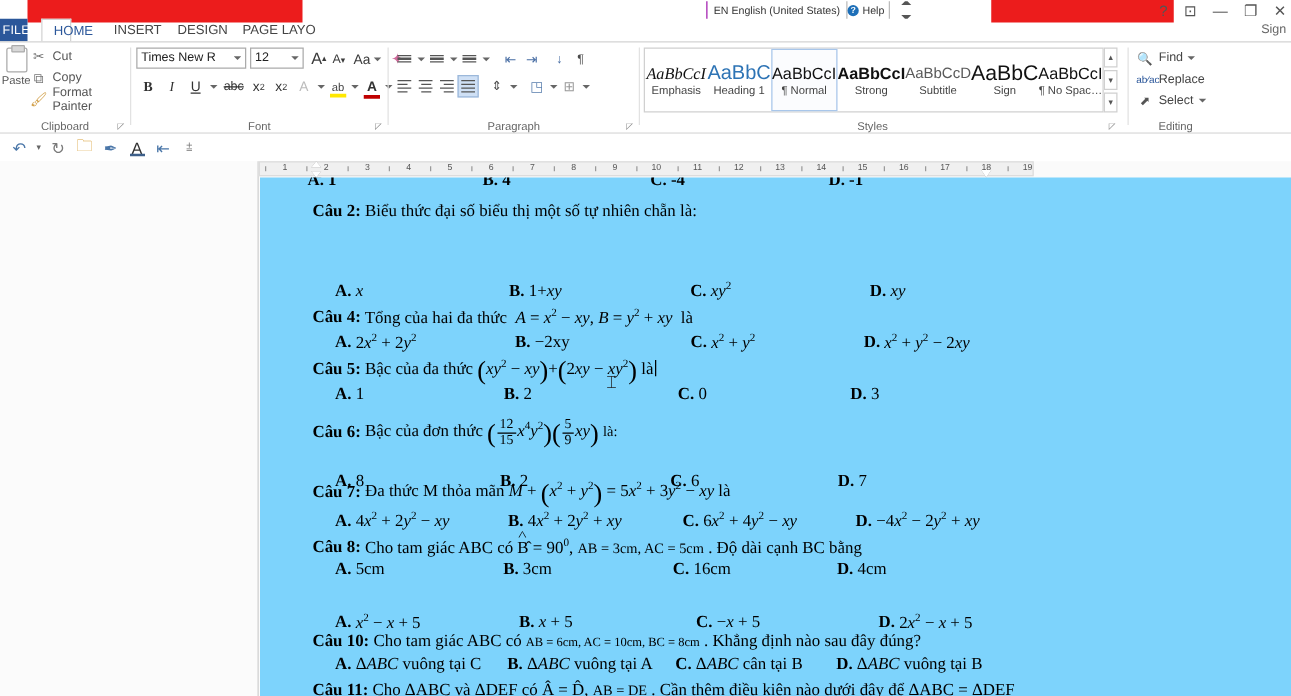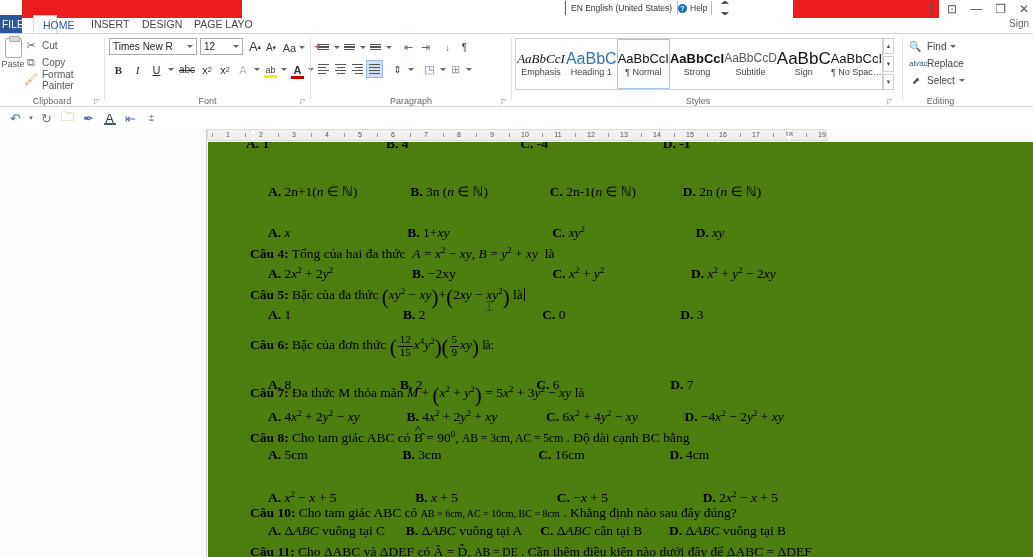--- a/index.html
+++ b/index.html
@@ -197,21 +197,21 @@
   .indent-marker i.up { position:absolute; top:0; left:0; border-left:4.5px solid transparent; border-right:4.5px solid transparent; border-bottom:5px solid #fff; filter:drop-shadow(0 0 0.5px #888); }
   .indent-marker i.dn { position:absolute; bottom:0; left:0; border-left:4.5px solid transparent; border-right:4.5px solid transparent; border-top:5px solid #fff; filter:drop-shadow(0 0 0.5px #888); }
   .indent-box { position:absolute; left:1px; bottom:-4px; width:7px; height:4px; border:1px solid #999; background:#fff; }
   .indent-right {
     position:absolute; left:577px; top:3px; width:9px; height:9px;
   }
   .indent-right i { position:absolute; bottom:0; left:0; border-left:4.5px solid transparent; border-right:4.5px solid transparent; border-top:6px solid #fff; filter:drop-shadow(0 0 0.5px #888); }
 
   .page {
     position:absolute; left:208px; top:13px; width:825px; height:415px;
-    background:#4d7c0f;
+    background:#7dd3fc;
   }
   .pagebody {
     position:absolute; left:0px; top:0px; width:825px; height:415px;
     overflow:hidden;
     font-family:"Liberation Serif", serif; color:#000;
   }
   .doc-line { position:absolute; white-space:nowrap; font-size:13.5px; }
   .q { font-weight:bold; }
   .opt-label { font-weight:bold; }
   .mathi { font-style:italic; }
@@ -602,32 +602,23 @@
         <div class="doc-line" style="left:38px; top:-6px; color:#000;">
           <span class="opt-label">A. 1</span>
           <span style="display:inline-block;width:110px"></span>
           <span class="opt-label">B. 4</span>
           <span style="display:inline-block;width:105px"></span>
           <span class="opt-label">C. -4</span>
           <span style="display:inline-block;width:108px"></span>
           <span class="opt-label">D. -1</span>
         </div>
 
-        <div class="doc-line" style="left:60px; top:41px;">
-          <span class="opt-label">A.</span>
-          <span> 2n+1(<i>n</i> ∈ ℕ)</span>
-          <span style="display:inline-block;width:46px"></span>
-          <span class="opt-label">B.</span>
-          <span> 3n (<i>n</i> ∈ ℕ)</span>
-          <span style="display:inline-block;width:55px"></span>
-          <span class="opt-label">C.</span>
-          <span> 2n-1(<i>n</i> ∈ ℕ)</span>
-          <span style="display:inline-block;width:40px"></span>
-          <span class="opt-label">D.</span>
-          <span> 2n (<i>n</i> ∈ ℕ)</span>
+        <div class="doc-line" style="left:42px; top:19px;">
+          <span class="q">Câu 2:</span>
+          <span>Biểu thức đại số biểu thị một số tự nhiên chẵn là:</span>
         </div>
 
         <div class="doc-line" style="left:60px; top:81px;">
           <span class="opt-label">A.</span>
           <span class="mathi"> x</span>
           <span style="display:inline-block;width:110px"></span>
           <span class="opt-label">B.</span>
           <span> 1+<i>xy</i></span>
           <span style="display:inline-block;width:96px"></span>
           <span class="opt-label">C.</span>

